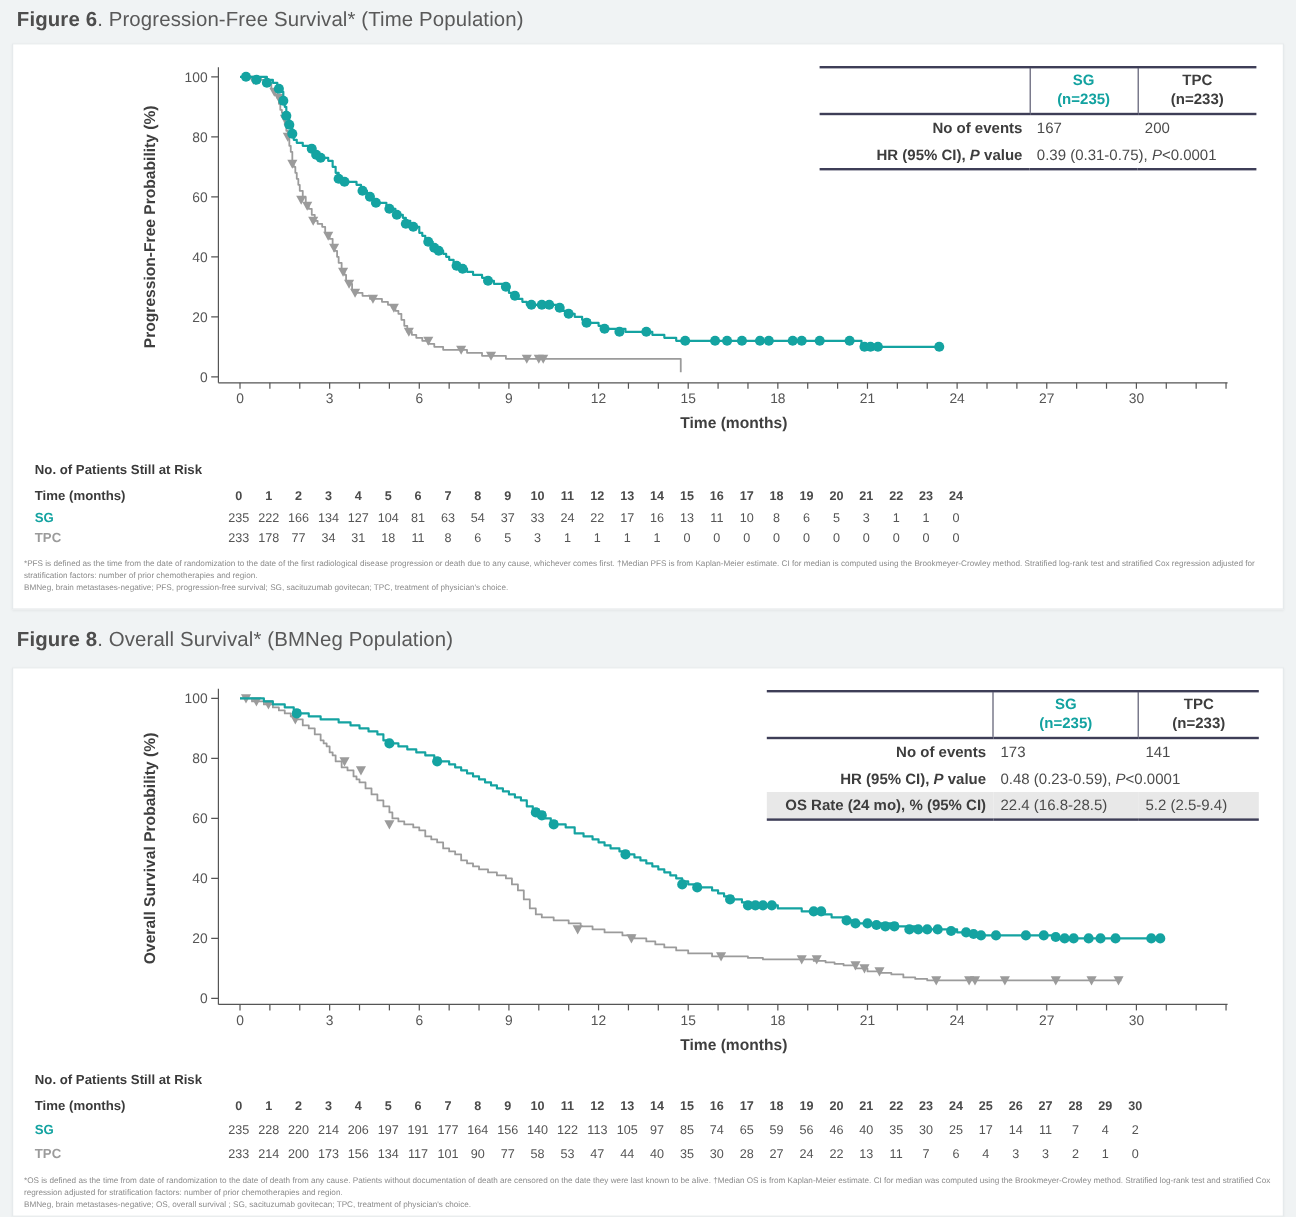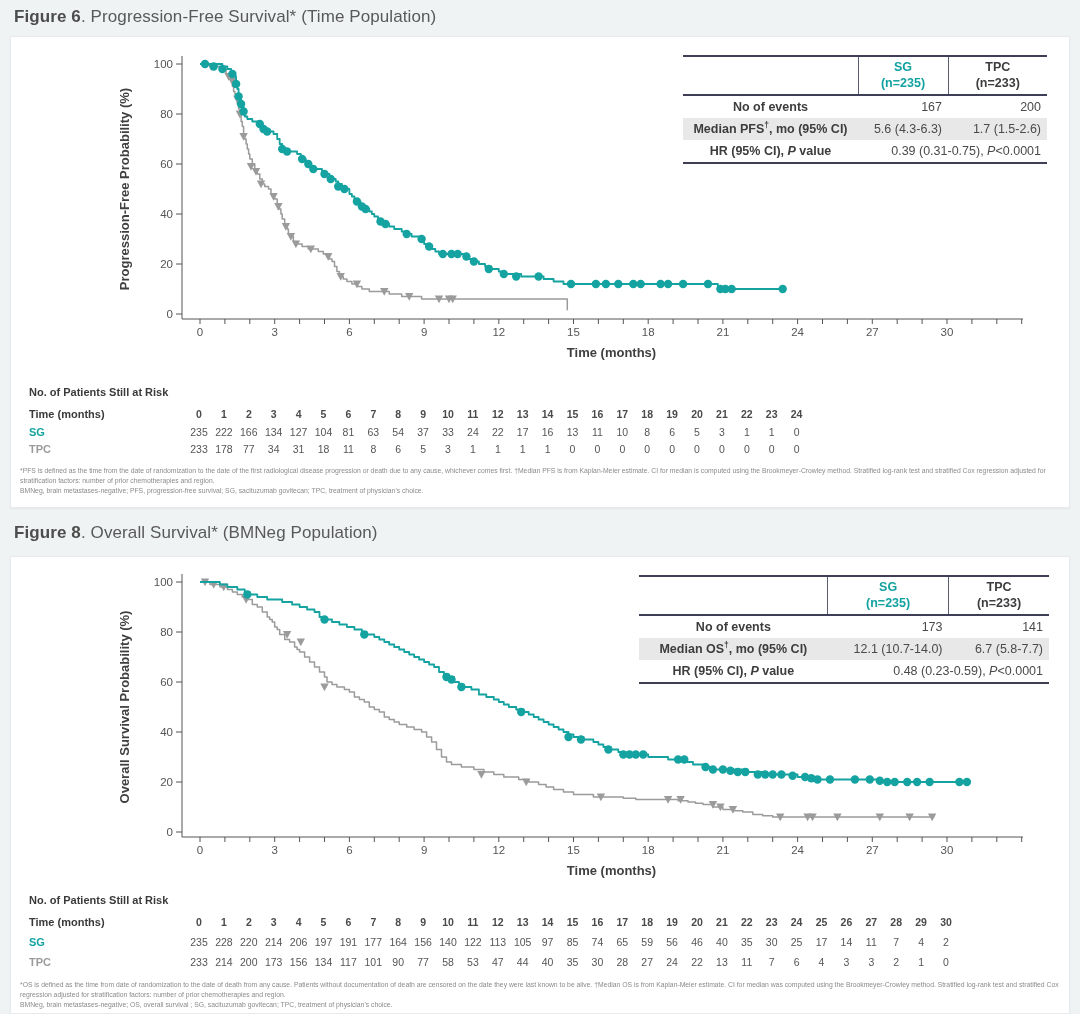--- a/index.html
+++ b/index.html
@@ -11,22 +11,22 @@
   .panel{position:absolute;left:10px;width:1060px;background:#ffffff;border:1px solid #e6eaec;box-sizing:border-box;box-shadow:0 1px 2px rgba(0,0,0,.05)}
   #panel3{top:36px;height:472px}
   #panel4{top:556px;height:458px}
   svg.chart{position:absolute;top:0;left:0;z-index:1}
   .stats-table{position:absolute;z-index:2;border-collapse:collapse;table-layout:fixed;font-size:12.5px;color:#3d3d3d;background:transparent;border-top:2px solid #3e3e57;border-bottom:2px solid #3e3e57}
   #stats3{left:672px;top:18px;width:364px}
   #stats4{left:628px;top:18px;width:410px}
   .stats-table thead th{border-bottom:2px solid #3e3e57;font-weight:bold;text-align:center;padding:3px 4px;line-height:1.25}
   .stats-table thead th.vline{border-left:1px solid #5a5a70}
   .stats-table td{padding:3px 6px;height:16px;vertical-align:middle}
-  .stats-table td.lbl{font-weight:bold;text-align:center;white-space:nowrap}
-  .stats-table td.val{text-align:right;font-weight:normal;color:#4a4a4a;white-space:nowrap}
+  .stats-table td.lbl{font-weight:bold;text-align:right;white-space:nowrap}
+  .stats-table td.val{text-align:left;font-weight:normal;color:#4a4a4a;white-space:nowrap}
   .stats-table tr.shaded td{background:#e8e8e8}
   .stats-table .sg-head{color:#12a2a0}
   .stats-table .tpc-head{color:#3d3d3d}
   .stats-table sup{font-size:8.5px;vertical-align:super;line-height:0}
   .stats-table i{font-style:italic}
   .hline{display:block}
   .risk-header{position:absolute;left:18px;font-size:11px;font-weight:bold;color:#3a3a3a;z-index:2}
   .risk-row{position:absolute;left:0;width:100%;height:16px;font-size:10.5px;color:#555;z-index:2}
   .risk-label{position:absolute;left:18px;top:1px;font-weight:bold;font-size:11px}
   .risk-label.time{color:#3a3a3a}
@@ -200,25 +200,20 @@
             <span class="hline">(n=233)</span>
           </th>
       </tr>
     </thead>
     <tbody>
       <tr>
         <td class="lbl">No of events</td>
         <td class="val">167</td>
         <td class="val">200</td>
       </tr>
-      <tr class="shaded">
-        <td class="lbl"><span>Median PFS</span><sup>†</sup><span>, mo (95% CI)</span></td>
-        <td class="val">5.6 (4.3-6.3)</td>
-        <td class="val">1.7 (1.5-2.6)</td>
-      </tr>
       <tr>
         <td class="lbl"><span>HR (95% CI), </span><i>P</i><span> value</span></td>
         <td class="val" colspan="2"><span>0.39 (0.31-0.75), </span><i>P</i><span>&lt;0.0001</span></td>
       </tr>
     </tbody>
   </table>
 
   <div class="risk-header" style="top:349px">No. of Patients Still at Risk</div>
   <div class="risk-row" style="top:370px">
     <span class="risk-label time">Time (months)</span>
@@ -389,28 +384,28 @@
             <span class="hline">(n=233)</span>
           </th>
       </tr>
     </thead>
     <tbody>
       <tr>
         <td class="lbl">No of events</td>
         <td class="val">173</td>
         <td class="val">141</td>
       </tr>
-      <tr class="shaded">
-        <td class="lbl"><span>Median OS</span><sup>†</sup><span>, mo (95% CI)</span></td>
-        <td class="val">12.1 (10.7-14.0)</td>
-        <td class="val">6.7 (5.8-7.7)</td>
-      </tr>
       <tr>
         <td class="lbl"><span>HR (95% CI), </span><i>P</i><span> value</span></td>
         <td class="val" colspan="2"><span>0.48 (0.23-0.59), </span><i>P</i><span>&lt;0.0001</span></td>
+      </tr>
+      <tr class="shaded">
+        <td class="lbl">OS Rate (24 mo), % (95% CI)</td>
+        <td class="val">22.4 (16.8-28.5)</td>
+        <td class="val">5.2 (2.5-9.4)</td>
       </tr>
     </tbody>
   </table>
 
   <div class="risk-header" style="top:337px">No. of Patients Still at Risk</div>
   <div class="risk-row" style="top:358px">
     <span class="risk-label time">Time (months)</span>
     <span></span>
   <span class="cell" style="left: 175.5px; font-weight: bold; color: rgb(74, 74, 74);">0</span><span class="cell" style="left: 200.4px; font-weight: bold; color: rgb(74, 74, 74);">1</span><span class="cell" style="left: 225.3px; font-weight: bold; color: rgb(74, 74, 74);">2</span><span class="cell" style="left: 250.2px; font-weight: bold; color: rgb(74, 74, 74);">3</span><span class="cell" style="left: 275.1px; font-weight: bold; color: rgb(74, 74, 74);">4</span><span class="cell" style="left: 300px; font-weight: bold; color: rgb(74, 74, 74);">5</span><span class="cell" style="left: 324.9px; font-weight: bold; color: rgb(74, 74, 74);">6</span><span class="cell" style="left: 349.8px; font-weight: bold; color: rgb(74, 74, 74);">7</span><span class="cell" style="left: 374.7px; font-weight: bold; color: rgb(74, 74, 74);">8</span><span class="cell" style="left: 399.6px; font-weight: bold; color: rgb(74, 74, 74);">9</span><span class="cell" style="left: 424.5px; font-weight: bold; color: rgb(74, 74, 74);">10</span><span class="cell" style="left: 449.4px; font-weight: bold; color: rgb(74, 74, 74);">11</span><span class="cell" style="left: 474.3px; font-weight: bold; color: rgb(74, 74, 74);">12</span><span class="cell" style="left: 499.2px; font-weight: bold; color: rgb(74, 74, 74);">13</span><span class="cell" style="left: 524.1px; font-weight: bold; color: rgb(74, 74, 74);">14</span><span class="cell" style="left: 549px; font-weight: bold; color: rgb(74, 74, 74);">15</span><span class="cell" style="left: 573.9px; font-weight: bold; color: rgb(74, 74, 74);">16</span><span class="cell" style="left: 598.8px; font-weight: bold; color: rgb(74, 74, 74);">17</span><span class="cell" style="left: 623.7px; font-weight: bold; color: rgb(74, 74, 74);">18</span><span class="cell" style="left: 648.6px; font-weight: bold; color: rgb(74, 74, 74);">19</span><span class="cell" style="left: 673.5px; font-weight: bold; color: rgb(74, 74, 74);">20</span><span class="cell" style="left: 698.4px; font-weight: bold; color: rgb(74, 74, 74);">21</span><span class="cell" style="left: 723.3px; font-weight: bold; color: rgb(74, 74, 74);">22</span><span class="cell" style="left: 748.2px; font-weight: bold; color: rgb(74, 74, 74);">23</span><span class="cell" style="left: 773.1px; font-weight: bold; color: rgb(74, 74, 74);">24</span><span class="cell" style="left: 798px; font-weight: bold; color: rgb(74, 74, 74);">25</span><span class="cell" style="left: 822.9px; font-weight: bold; color: rgb(74, 74, 74);">26</span><span class="cell" style="left: 847.8px; font-weight: bold; color: rgb(74, 74, 74);">27</span><span class="cell" style="left: 872.7px; font-weight: bold; color: rgb(74, 74, 74);">28</span><span class="cell" style="left: 897.6px; font-weight: bold; color: rgb(74, 74, 74);">29</span><span class="cell" style="left: 922.5px; font-weight: bold; color: rgb(74, 74, 74);">30</span></div>
   <div class="risk-row" style="top:378px">

